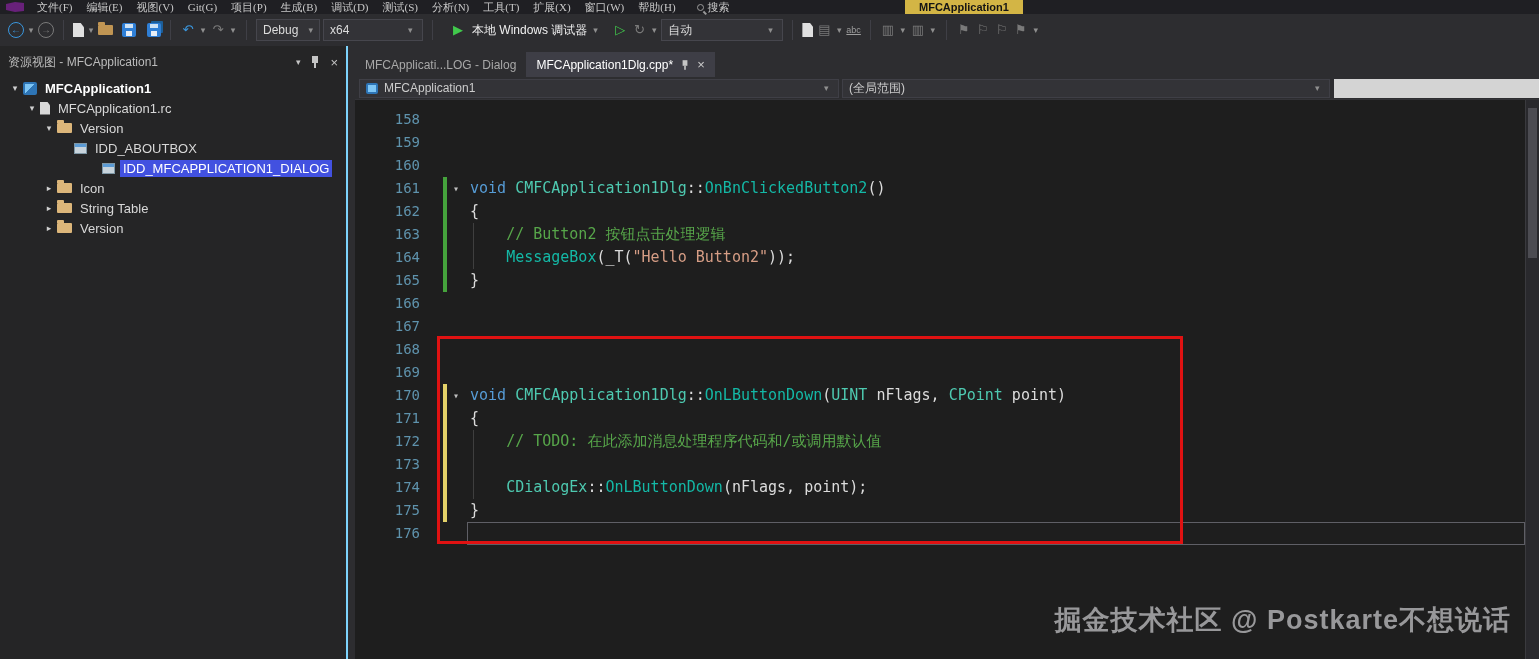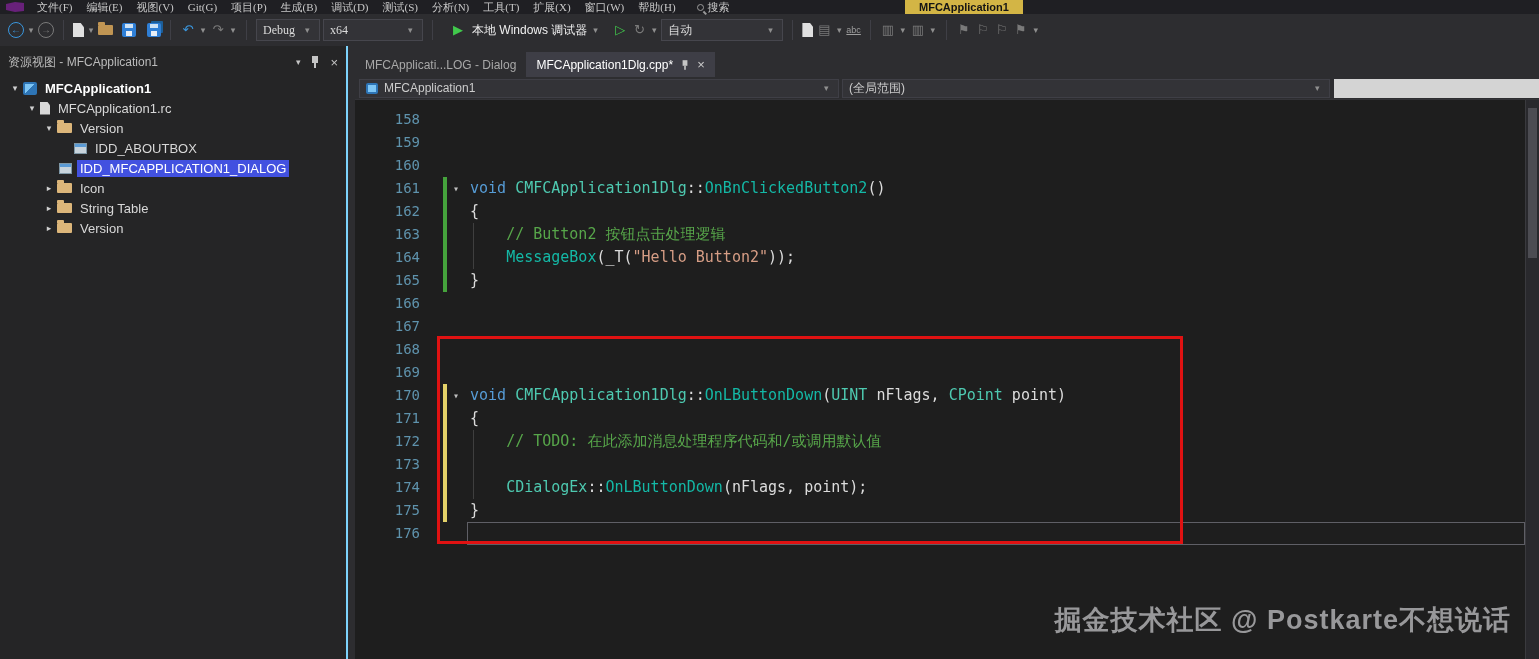--- a/index.html
+++ b/index.html
@@ -22,21 +22,21 @@
   .sol-badge{position:absolute;left:905px;top:0;height:14px;line-height:14px;background:#d3b545;color:#141414;font-weight:bold;padding:0 14px;font-size:11px;}
   
   .toolbar{position:absolute;top:14px;left:0;right:0;height:32px;background:#2d2d30;display:flex;align-items:center;padding-left:8px;gap:3px;z-index:4;}
   .tico{display:inline-block;min-width:16px;text-align:center;font-size:13px;line-height:16px;color:#9e9e9e;cursor:default;}
   .tico.blue{color:#3a96dd;}
   .tico.green{color:#41c94c;}
   .tico.dim{color:#7a7a7a;}
   .caret-sm{font-size:9px;min-width:8px;color:#8f8f8f;}
   .circle{border:1px solid currentColor;border-radius:50%;width:16px;height:16px;line-height:14px;font-size:10px;}
   .tsep{width:1px;height:20px;background:#3f3f46;margin:0 6px;}
-  .combo{display:inline-flex;align-items:center;gap:10px;padding:8px 6px;height:22px;background:#333337;border:1px solid #46464d;color:#dcdcdc;font-size:12px;white-space:nowrap;font-family:Liberation Serif, serif;}
+  .combo{display:inline-flex;align-items:center;gap:10px;padding:8px 6px;height:22px;background:#333337;border:1px solid #46464d;color:#dcdcdc;font-size:12px;white-space:nowrap;}
   .combo .caret-sm{margin-left:auto;}
   .w-debug{width:64px;} .w-x64{width:100px;} .w-auto{width:122px;}
   .start-btn{display:inline-flex;align-items:center;gap:6px;padding:0 8px;height:22px;color:#f0f0f0;font-size:12px;white-space:nowrap;cursor:default;}
   
   .ic-page{width:11px;height:14px;background:#e0e0e0;clip-path:polygon(0 0,70% 0,100% 30%,100% 100%,0 100%);display:inline-block;}
   .ic-folderopen{width:15px;height:10px;background:#c09553;position:relative;border-radius:1px;display:inline-block;}
   .ic-folderopen::before{content:"";position:absolute;top:-3px;left:0;width:7px;height:3px;background:#c09553;border-radius:1px 1px 0 0;}
   .ic-save{width:14px;height:14px;background:#2f7fd6;border-radius:2px;position:relative;display:inline-block;}
   .ic-save::before{content:"";position:absolute;top:1px;left:3px;right:3px;height:4px;background:#cfe3f5;}
   .ic-save::after{content:"";position:absolute;bottom:1px;left:4px;right:4px;height:5px;background:#e8eef5;}
@@ -201,21 +201,21 @@
       <div class="tree-row" style="padding-left: 42px;">
         <span class="tree-arrow">▾</span>
         <span class="ti ic-folder"></span>
         <span class="tree-label">Version</span>
       </div>
       <div class="tree-row" style="padding-left: 59px;">
         <span class="tree-arrow"></span>
         <span class="ti ic-dialog"></span>
         <span class="tree-label">IDD_ABOUTBOX</span>
       </div>
-      <div class="tree-row" style="padding-left: 44px; text-align: right;">
+      <div class="tree-row" style="padding-left: 87px; text-align: right;">
         <span class="tree-arrow"></span>
         <span class="ti ic-dialog"></span>
         <span class="tree-label sel">IDD_MFCAPPLICATION1_DIALOG</span>
       </div>
       <div class="tree-row" style="padding-left: 42px;">
         <span class="tree-arrow">▸</span>
         <span class="ti ic-folder"></span>
         <span class="tree-label">Icon</span>
       </div>
       <div class="tree-row" style="padding-left: 42px;">

